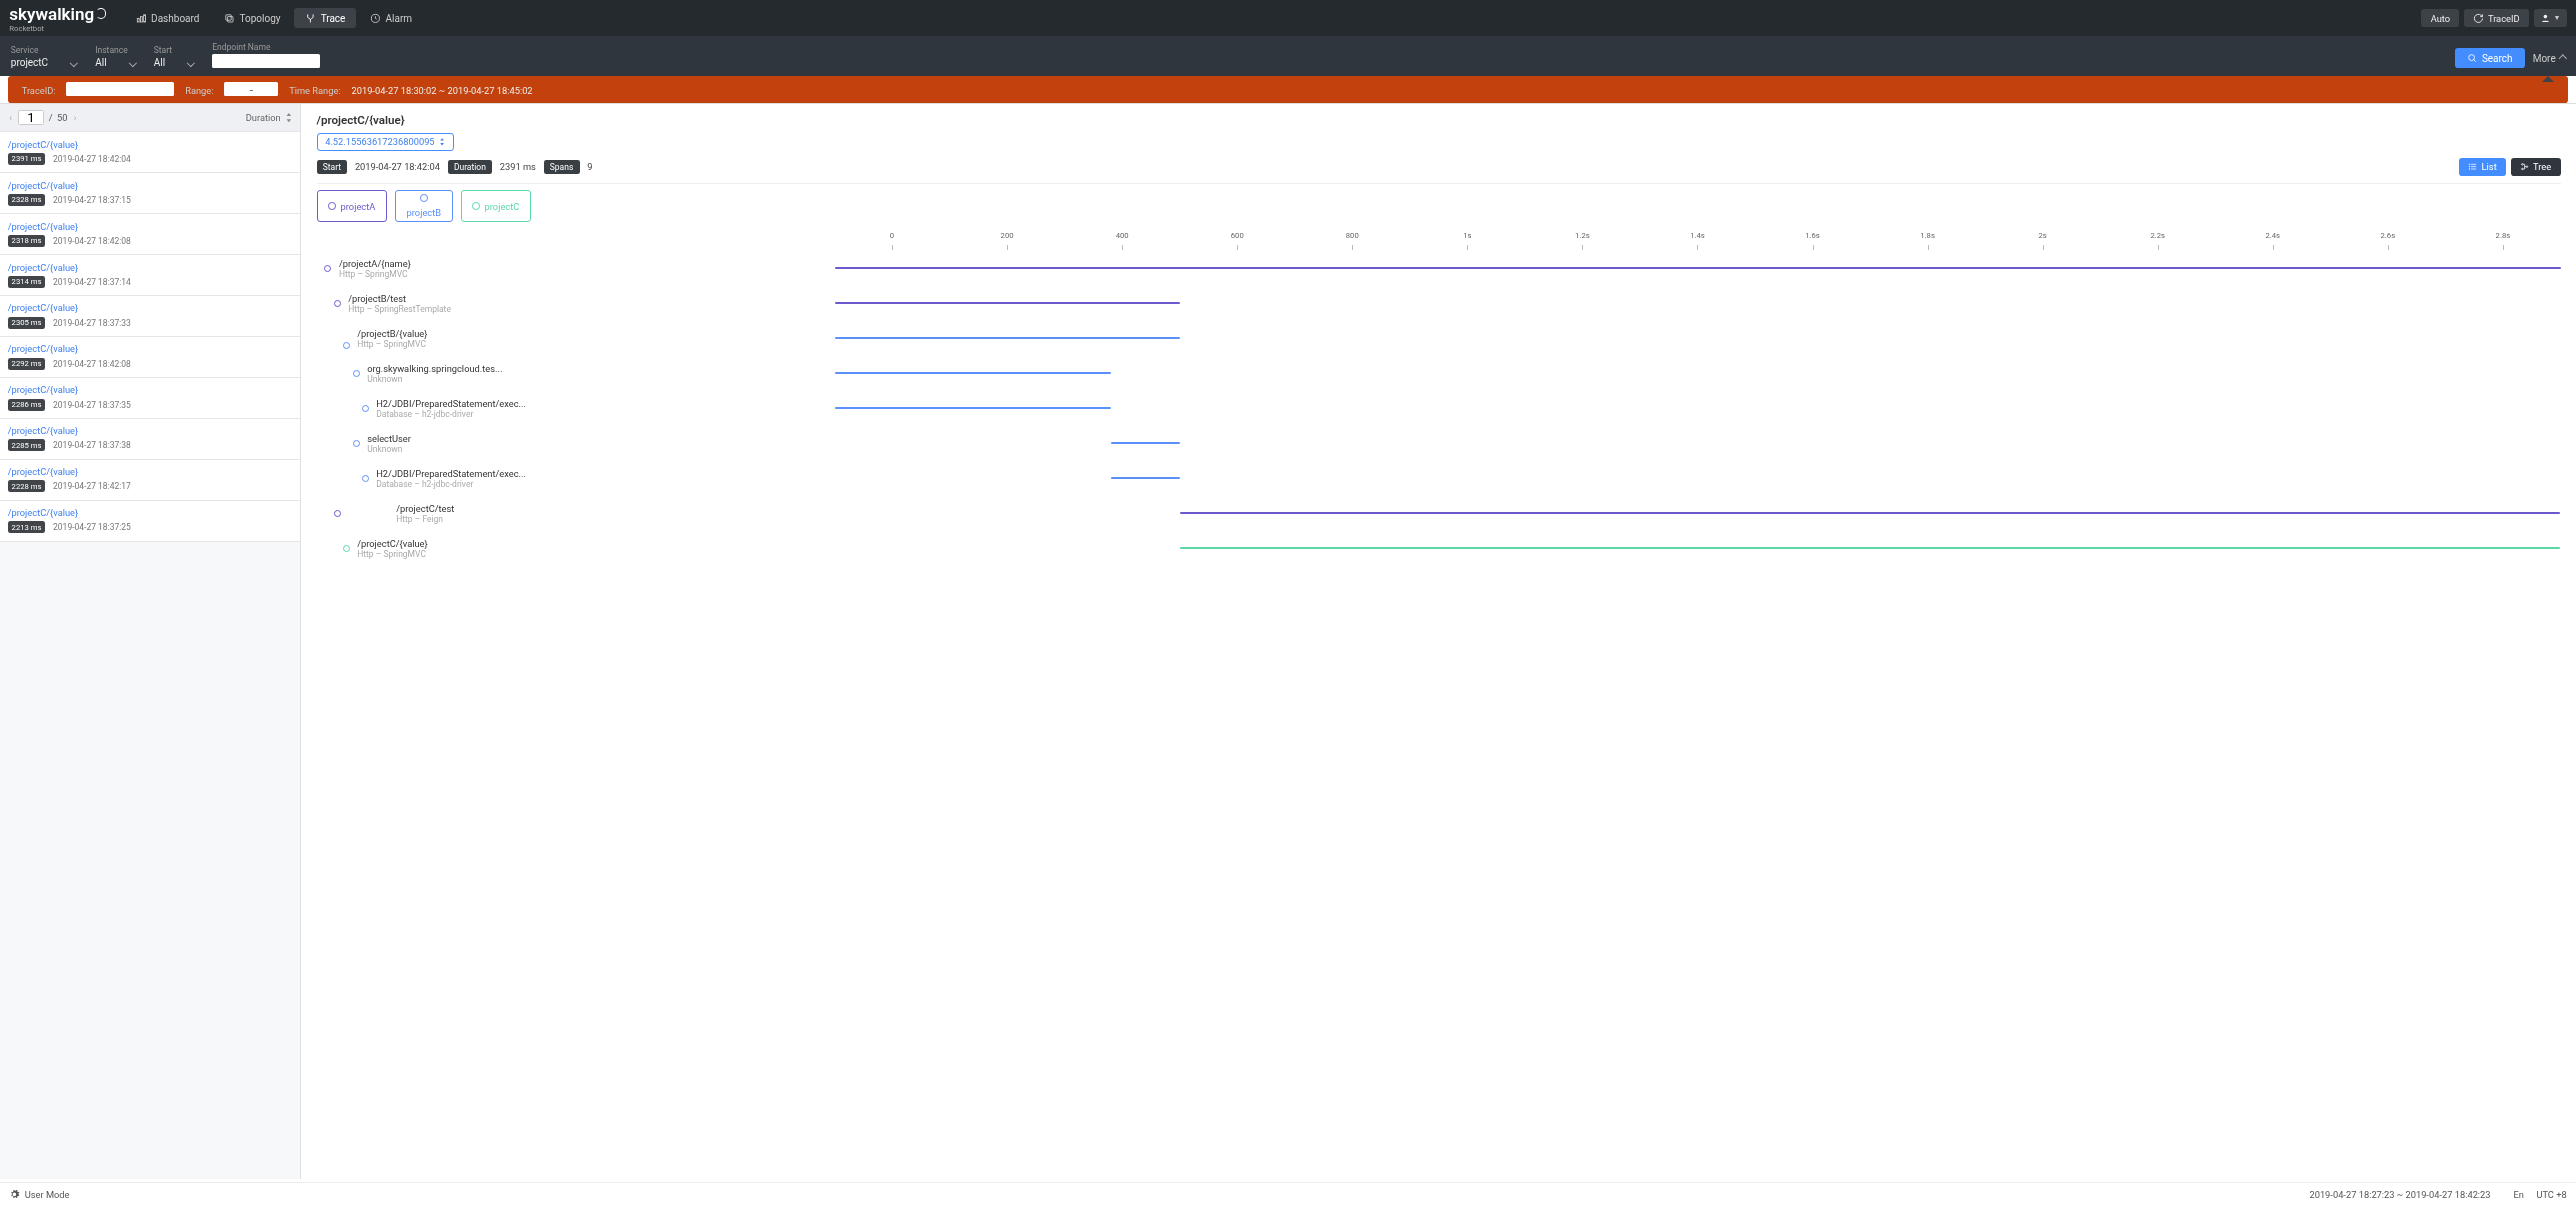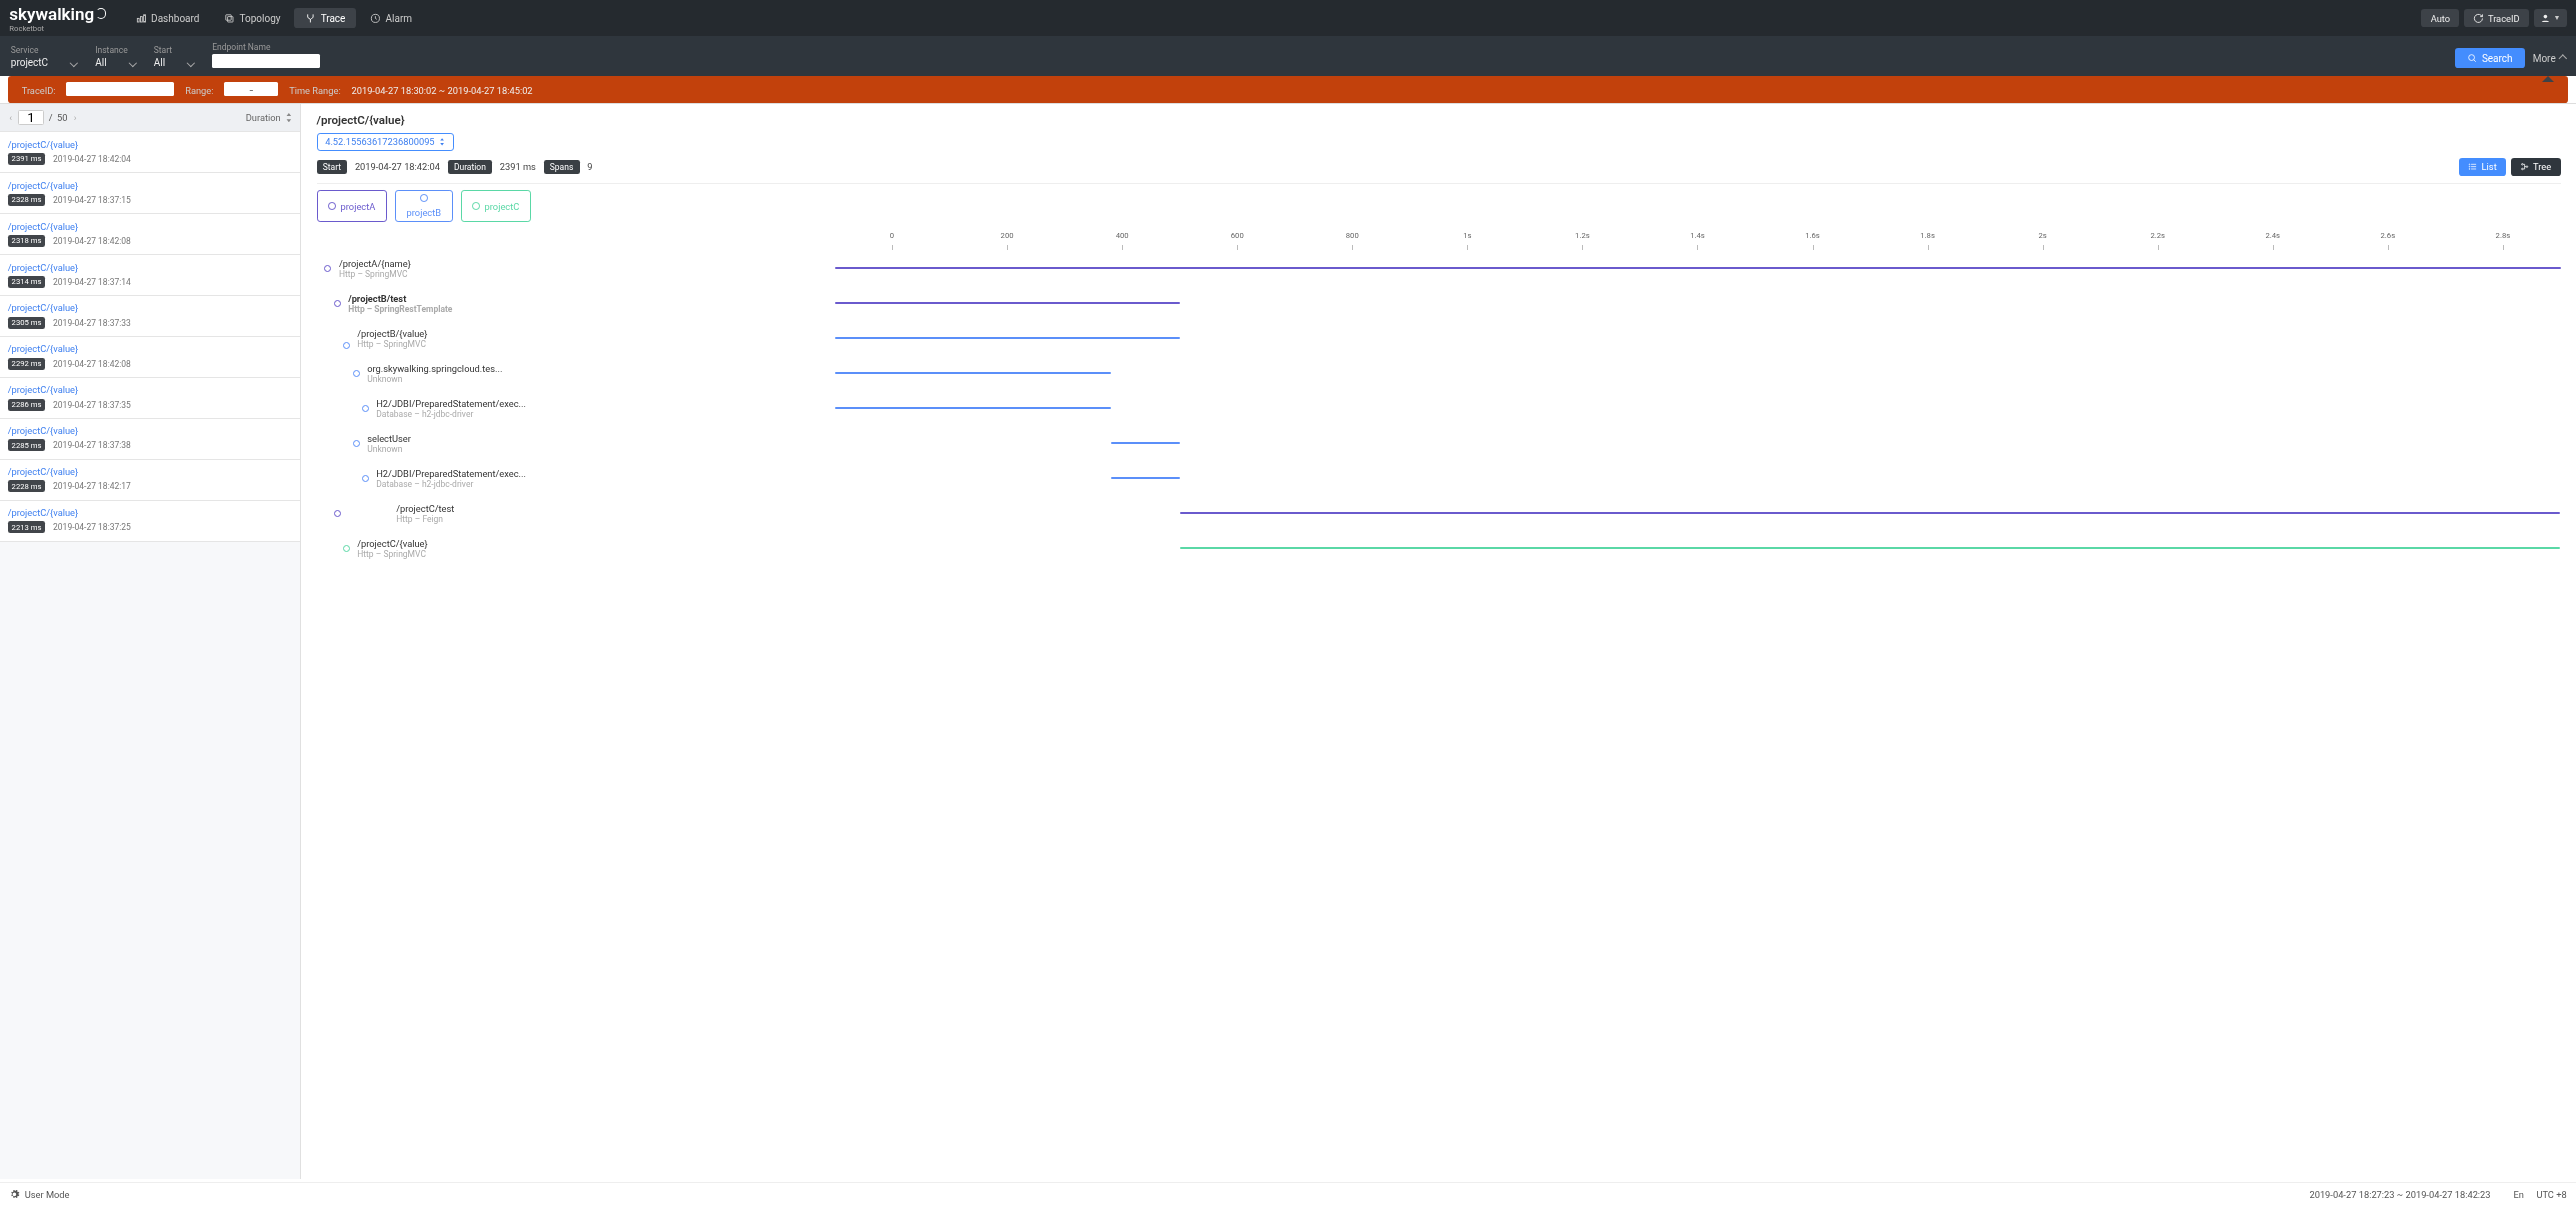--- a/index.html
+++ b/index.html
@@ -372,21 +372,21 @@
             <div class="span-text">
               <div class="span-name">/projectA/{name}</div>
               <div class="span-sub">Http – SpringMVC</div>
             </div>
           </div>
           <div class="bar-area">
             <div class="bar" style="background: rgb(106, 90, 205); left: 0%; width: 100%;"></div>
           </div>
         </div>
         <div class="span-row">
-          <div class="span-tree" style="padding-left: 17px; font-weight: bold;">
+          <div class="span-tree" style="padding-left: 17px;">
             <span class="node-dot" style="border-color:#6a5acd"></span>
             <div class="span-text">
               <div class="span-name">/projectB/test</div>
               <div class="span-sub">Http – SpringRestTemplate</div>
             </div>
           </div>
           <div class="bar-area">
             <div class="bar" style="background: rgb(106, 90, 205); left: 0%; width: 20%;"></div>
           </div>
         </div>

